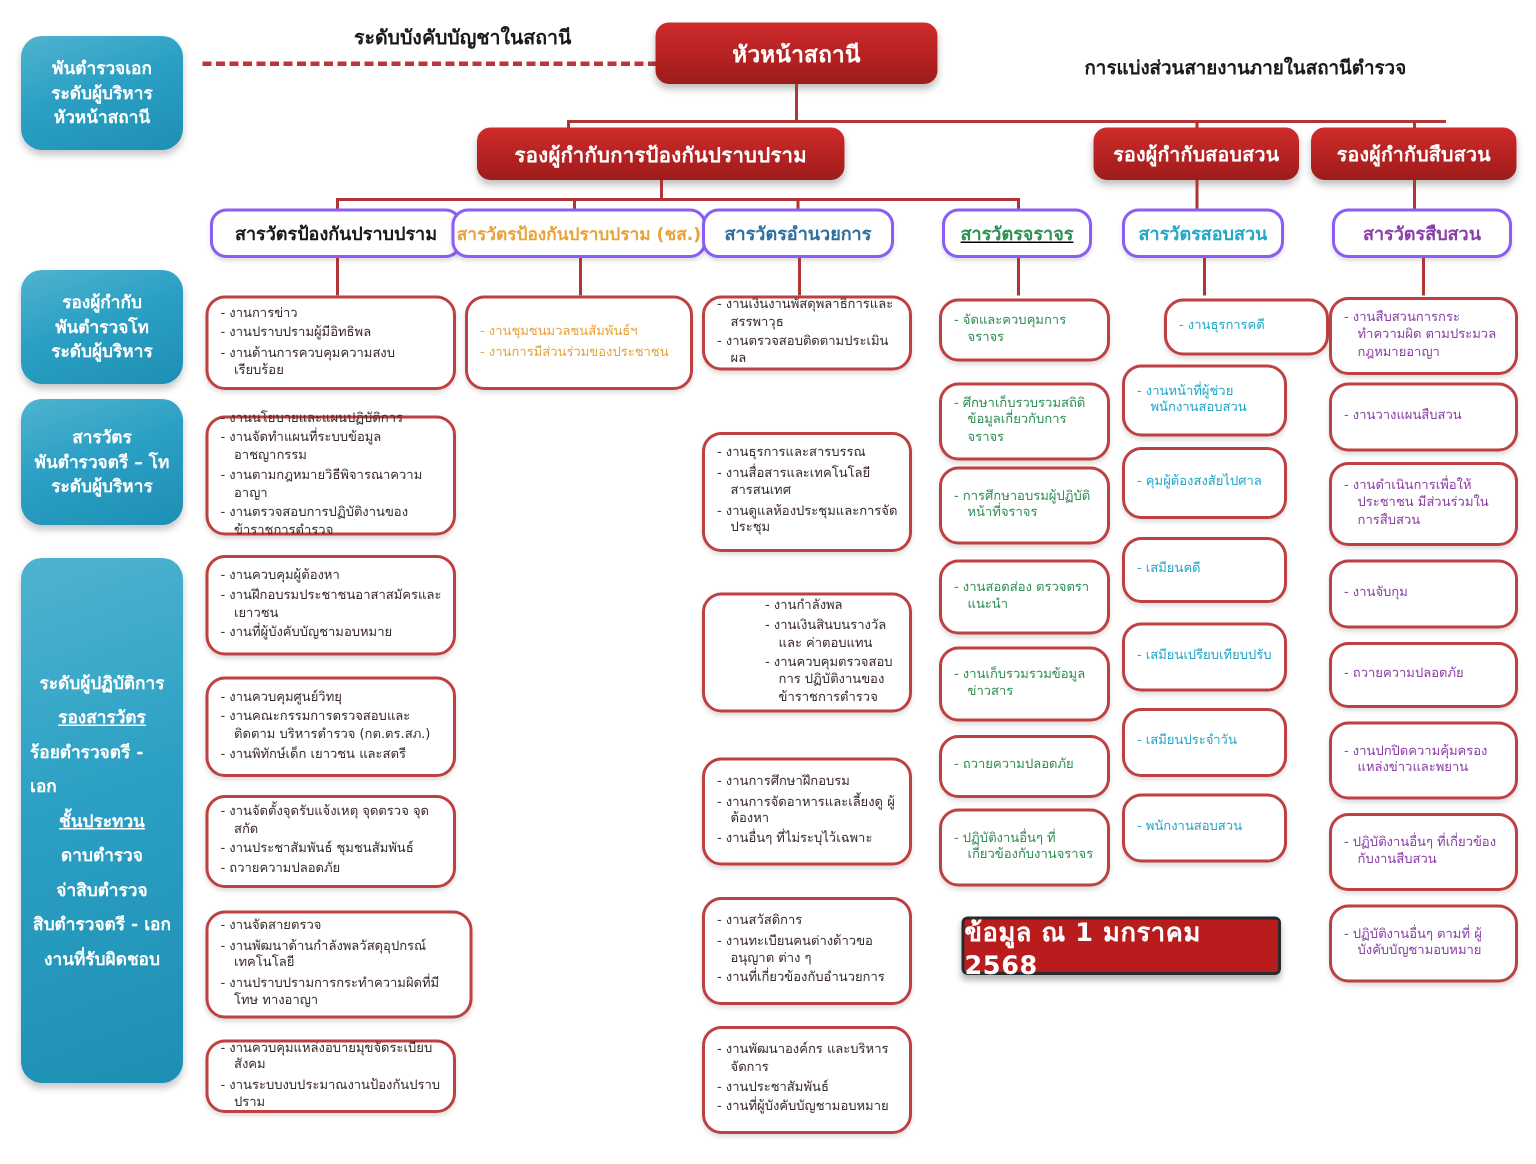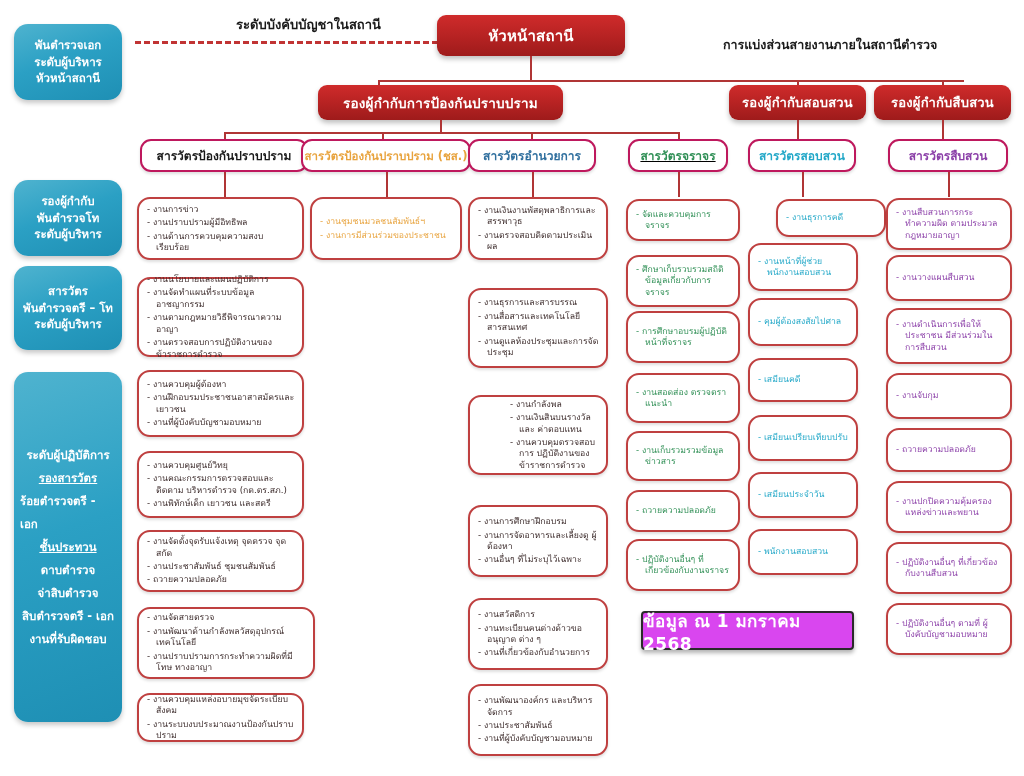--- a/index.html
+++ b/index.html
@@ -41,21 +41,21 @@
     font-weight:bold;
     display:flex;align-items:center;justify-content:center;
     text-align:center;
     box-shadow:0 3px 5px rgba(0,0,0,.25);
     letter-spacing:.2px;
   }
 
   
   .unit{
     background:#ffffff;
-    border:2px solid #be185d;
+    border:2px solid #8b5cf6;
     border-radius:11px;
     display:flex;align-items:center;justify-content:center;
     text-align:center;
     font-weight:bold;
     box-shadow:0 2px 3px rgba(0,0,0,.13);
   }
 
   
   .task{
     background:#ffffff;
@@ -82,21 +82,21 @@
   .lnv{width:2px;}
 
   
   .dash{
     border-top:3px dashed #c13434;
     height:0;
   }
 
   
   .stamp{
-    background:#d946ef;
+    background:#b91c1c;
     border:2px solid #2a2a2a;
     border-radius:4px;
     color:#ffffff;
     font-weight:bold;
     display:flex;align-items:center;justify-content:center;
     box-shadow:0 3px 4px rgba(0,0,0,.3);
     letter-spacing:.4px;
   }
 </style>
 </head>
@@ -229,21 +229,21 @@
   <div class="abs task" style="left:137px;top:693px;width:167px;height:49px;font-size:8.7px;color:#3b2a2a;">
     <span class="li">- งานควบคุมแหล่งอบายมุขจัดระเบียบสังคม</span>
     <span class="li">- งานระบบงบประมาณงานป้องกันปราบปราม</span>
   </div>
 
   <div class="abs task" style="left:310px;top:197px;width:152px;height:63px;font-size:8.7px;color:#e8a33d;">
     <span class="li">- งานชุมชนมวลชนสัมพันธ์ฯ</span>
     <span class="li">- งานการมีส่วนร่วมของประชาชน</span>
   </div>
 
-  <div class="abs task" style="left:468px;top:197px;width:140px;height:63px;font-size:8.7px;color:#3b2a2a;">
+  <div class="abs task" style="left:468px;top:197px;width:140px;height:50px;font-size:8.7px;color:#3b2a2a;">
     <span class="li">- งานเงินงานพัสดุพลาธิการและ สรรพาวุธ</span>
     <span class="li">- งานตรวจสอบติดตามประเมินผล</span>
   </div>
 
   <div class="abs task" style="left:468px;top:288px;width:140px;height:80px;font-size:8.7px;color:#3b2a2a;">
     <span class="li">- งานธุรการและสารบรรณ</span>
     <span class="li">- งานสื่อสารและเทคโนโลยี สารสนเทศ</span>
     <span class="li">- งานดูแลห้องประชุมและการจัด ประชุม</span>
   </div>
 

